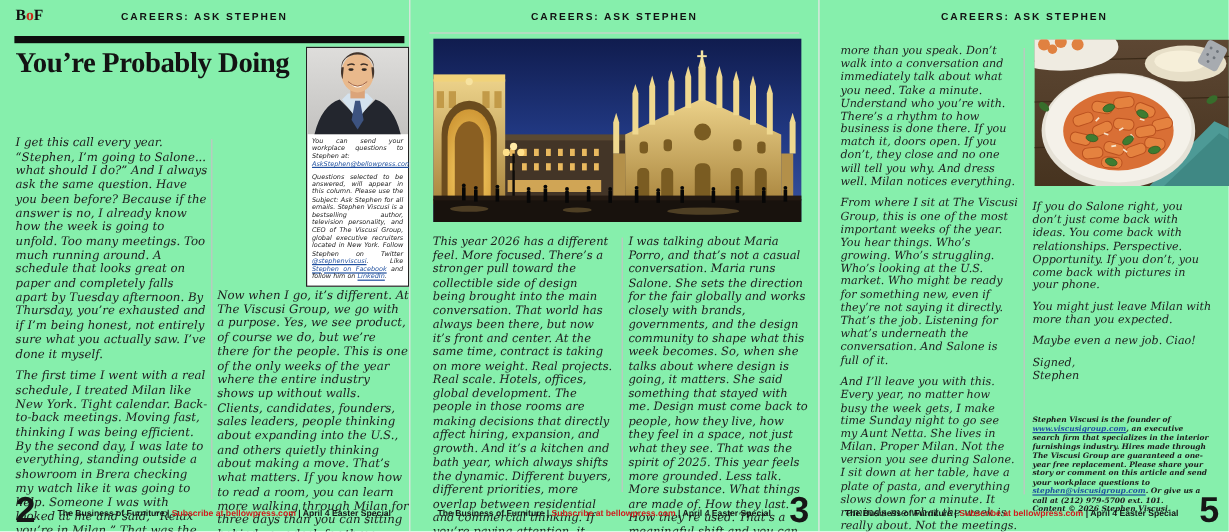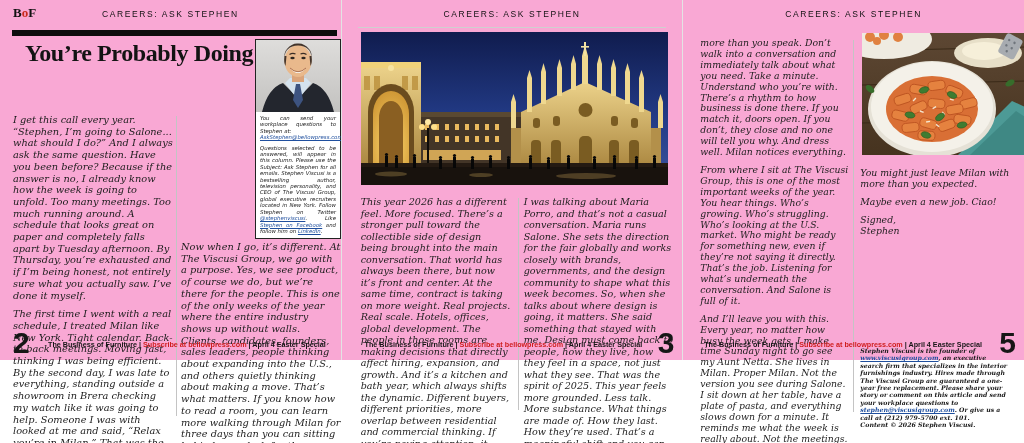--- a/index.html
+++ b/index.html
@@ -1,34 +1,34 @@
 <!DOCTYPE html>
 <html><head>
 <meta charset="utf-8">
 <style>
   html,body{margin:0;padding:0;background:#ffffff;}
   body{width:1024px;height:443px;overflow:hidden;font-family:"DejaVu Serif",serif;}
   .spread{position:relative;display:flex;width:1024px;height:443px;background:#fff;}
-  .page{position:relative;flex:1;height:360px;background:#f9a8d4;}
+  .page{position:relative;flex:1;height:443px;background:#86efac;}
   .page + .page{border-left:1px solid #e3e3e3;}
 
   .kicker{position:absolute;top:9px;left:0;right:0;text-align:center;
-    font-family:"Liberation Sans",sans-serif;font-weight:400;font-size:8.5px;
+    font-family:"Liberation Sans",sans-serif;font-weight:700;font-size:8.5px;
     letter-spacing:1.6px;color:#111;}
   .logo{position:absolute;top:5px;left:13px;font-family:"Liberation Serif",serif;
     font-weight:700;font-size:13px;color:#111;letter-spacing:0;}
   .logo .o{color:#c92a1d;}
 
   .black-bar{position:absolute;top:30px;left:12px;right:4px;height:6px;background:#0d0d0d;}
   .hairline{position:absolute;height:1px;background:#cfcfcf;}
 
   .headline{position:absolute;top:41px;left:13px;width:245px;margin:0;
     font-family:"Liberation Serif",serif;font-weight:700;font-size:24px;
     line-height:25.5px;letter-spacing:-0.4px;color:#131313;}
-  .headline span{display:block;margin-left:12px;}
+  .headline span{display:block;}
 
   .body-col{position:absolute;font-style:italic;color:#1c1c1c;text-align:left;}
   .body-col p{margin:0 0 7px 0;}
   .fs-main{font-size:9.8px;line-height:11.7px;}
   .fs-mid{font-size:9.6px;line-height:11.5px;}
   .fs-right{font-size:9.3px;line-height:10.9px;}
 
   .vrule{position:absolute;width:1px;background:#c4c4c4;}
 
   .info-box{position:absolute;left:255px;top:39px;width:84px;border:1px solid #222;background:#fff;}
@@ -358,20 +358,21 @@
         <ellipse cx="78" cy="84" rx="5" ry="3" transform="rotate(-35 78 84)"></ellipse>
         <ellipse cx="64" cy="102" rx="5" ry="3" transform="rotate(18 64 102)"></ellipse>
         <ellipse cx="100" cy="92" rx="5" ry="3" transform="rotate(-12 100 92)"></ellipse>
       </g>
 
       <ellipse cx="8" cy="56" rx="5" ry="3" transform="rotate(40 8 56)" fill="#376d2b"></ellipse>
       <ellipse cx="148" cy="50" rx="5" ry="3" transform="rotate(-30 148 50)" fill="#376d2b"></ellipse>
     </svg>
 
     <div class="body-col fs-right" style="left:177px;top:168px;width:150px;">
+      <p>If you do Salone right, you don’t just come back with ideas. You come back with relationships. Perspective. Opportunity. If you don’t, you come back with pictures in your phone.</p>
       <p>You might just leave Milan with more than you expected.</p>
       <p>Maybe even a new job. Ciao!</p>
       <p style="margin-bottom:0;">Signed,</p>
       <p>Stephen</p>
     </div>
 
     <div class="bio" style="left:177px;top:347px;width:150px;">
       <p><span>Stephen Viscusi is the founder of </span><span class="link">www.viscusigroup.com</span><span>, an executive search firm that specializes in the interior furnishings industry. Hires made through The Viscusi Group are guaranteed a one-year free replacement. Please share your story or comment on this article and send your workplace questions to </span><span class="link">stephen@viscusigroup.com</span><span>. Or give us a call at (212) 979-5700 ext. 101.</span></p>
       <p>Content © 2026 Stephen Viscusi.</p>
     </div>

